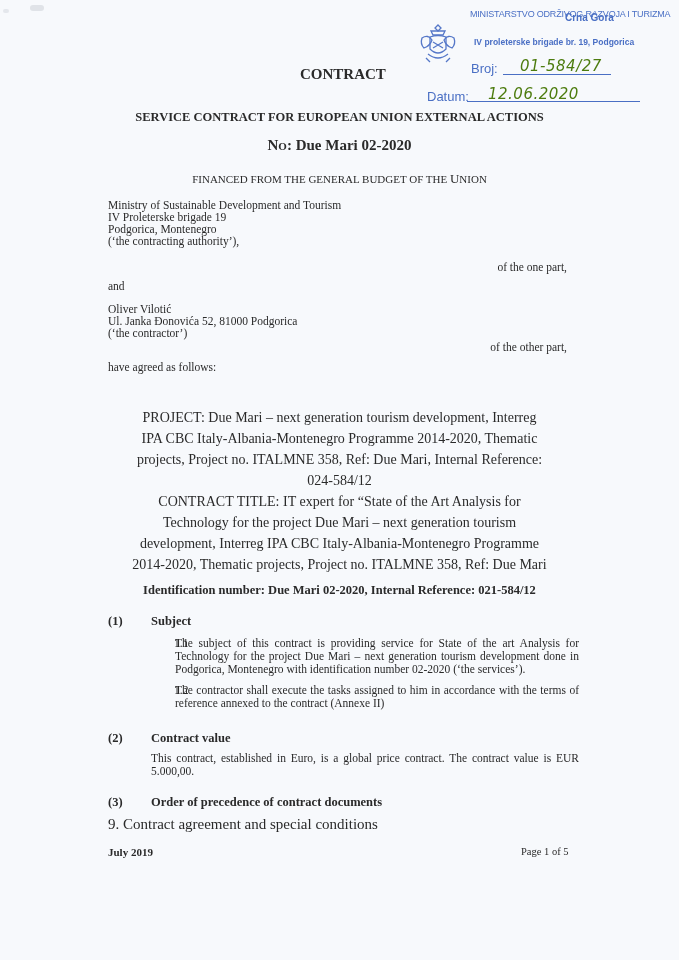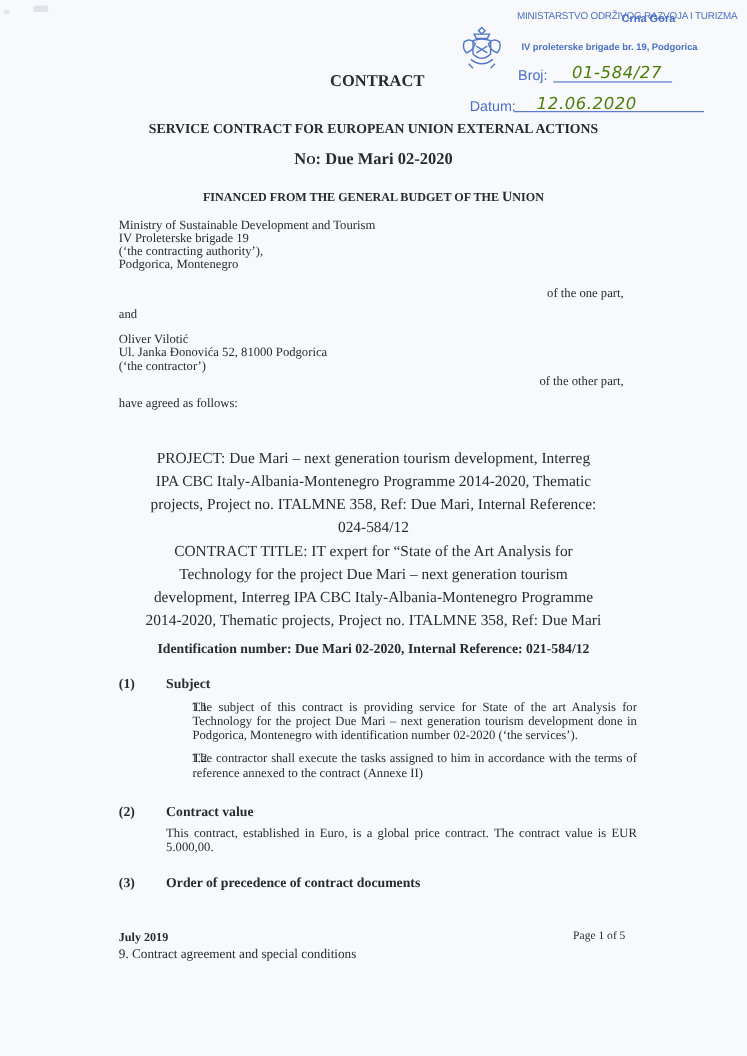--- a/index.html
+++ b/index.html
@@ -20,37 +20,37 @@
   .stamp-ministry { left: 470px; top: 9px; font-size: 9px; font-weight: normal; letter-spacing: -0.2px; white-space: nowrap; }
   .stamp-address { left: 474px; top: 37px; font-size: 8.5px; font-weight: bold; white-space: nowrap; }
   .stamp-label { font-size: 13px; }
   .stamp-line { border-bottom: 1px solid #4a6fc4; height: 0; }
   .handwriting { color: #4d7c0f; font-family: "DejaVu Sans", sans-serif; font-style: italic; font-size: 15px; letter-spacing: 0.5px; }
 
   .title-contract { left: 300px; top: 66px; font-size: 15px; font-weight: bold; }
   .h-service { top: 110px; font-size: 12.5px; font-weight: bold; }
   .h-no { top: 137px; font-size: 15px; font-weight: bold; }
   .h-no .sc { font-size: 11px; }
-  .h-financed { top: 171px; font-size: 11px; font-weight: bold; }
+  .h-financed { top: 171px; font-size: 11px; font-weight: normal; }
   .h-financed .big { font-size: 13px; }
 
   .body-text { font-size: 11.5px; line-height: 12px; }
   .right-text { right: 112px; font-size: 11.5px; }
 
   .big-bold { font-size: 14px; font-weight: normal; line-height: 21px; }
   .ident { top: 583px; font-size: 12.5px; font-weight: bold; }
 
   .sec-num { left: 108px; font-size: 12.5px; font-weight: bold; }
   .sec-title { left: 151px; font-size: 12.5px; font-weight: bold; }
   .sub-num { left: 148px; font-size: 11.5px; margin-left: 26px; }
   .sub-text { left: 175px; width: 404px; font-size: 11.5px; line-height: 13px; text-align: justify; }
   .val-text { left: 151px; width: 428px; font-size: 11.5px; line-height: 13px; text-align: justify; }
 
   .foot-date { left: 108px; top: 846px; font-size: 11px; font-weight: bold; }
-  .foot-sub { left: 108px; top: 860px; font-size: 12px; }
+  .foot-sub { left: 108px; top: 816px; font-size: 15px; }
   .foot-page { left: 521px; top: 846px; font-size: 10.5px; }
   .smudge { left: 30px; top: 5px; width: 14px; height: 6px; background: #c9cdd4; opacity: .5; border-radius: 3px; }
   .smudge2 { left: 3px; top: 9px; width: 6px; height: 4px; background: #c9cdd4; opacity: .4; border-radius: 2px; }
 </style>
 </head>
 <body>
 
 <div class="page">
 
   <div class="abs smudge"></div>
@@ -83,22 +83,22 @@
   </div>
 
   <div class="abs title-contract">CONTRACT</div>
   <div class="center h-service">SERVICE CONTRACT FOR EUROPEAN UNION EXTERNAL ACTIONS</div>
   <div class="center h-no"><span>N</span><span class="sc">O</span><span>: Due Mari 02-2020</span></div>
   <div class="center h-financed"><span>FINANCED FROM THE GENERAL BUDGET OF THE </span><span class="big">U</span><span>NION</span></div>
 
   <div class="abs body-text" style="left:108px;top:199px">
     <div>Ministry of Sustainable Development and Tourism</div>
     <div>IV Proleterske brigade 19</div>
+    <div>Podgorica, Montenegro</div>
     <div>(‘the contracting authority’),</div>
-    <div>Podgorica, Montenegro</div>
   </div>
   <div class="abs right-text" style="top:261px">of the one part,</div>
   <div class="abs body-text" style="left:108px;top:280px">and</div>
 
   <div class="abs body-text" style="left:108px;top:303px">
     <div>Oliver Vilotić</div>
     <div>Ul. Janka Đonovića 52, 81000 Podgorica</div>
     <div>(‘the contractor’)</div>
   </div>
   <div class="abs right-text" style="top:341px">of the other part,</div>

